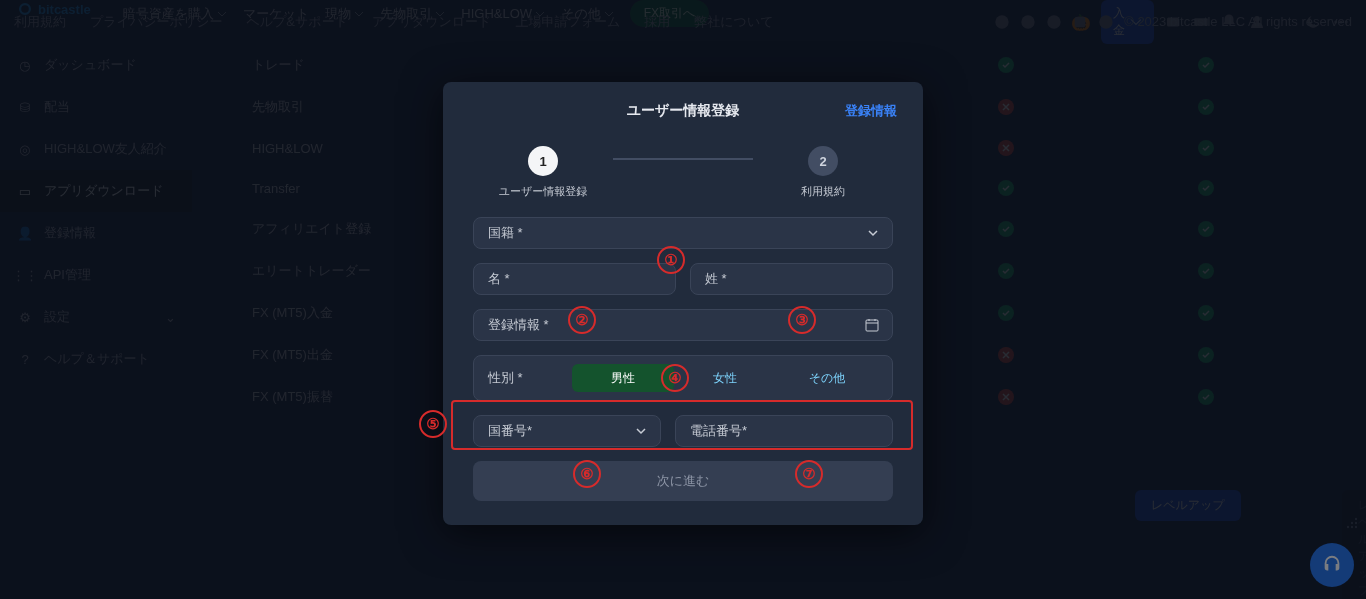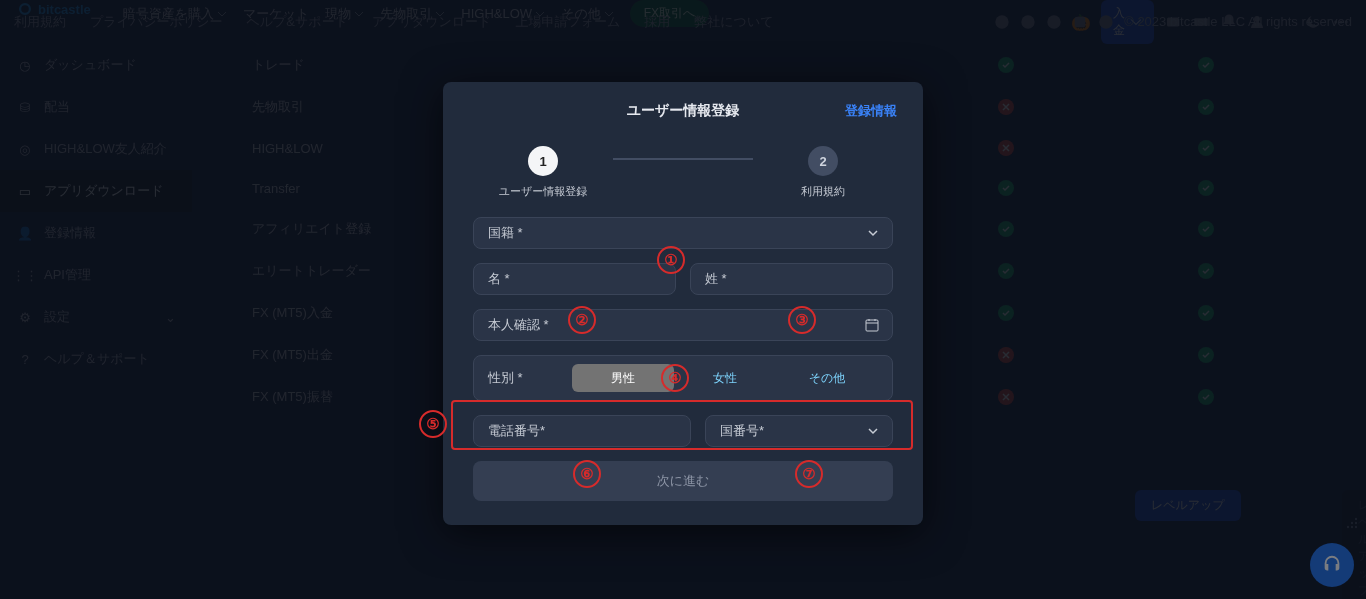--- a/index.html
+++ b/index.html
@@ -86,21 +86,21 @@
   .form { padding: 10px 30px 0; }
   .field { background:#2a3447; border:1px solid #3a4458; border-radius:8px; height:32px; display:flex; align-items:center; padding:0 14px; font-size:13px; color:#c6cbd4; position:relative; margin-bottom:14px;}
   .field .chev-d { position:absolute; right:12px; width:14px; height:14px;}
   .field .cal { position:absolute; right:12px; width:16px; height:16px;}
   .row2 { display:flex; gap:14px;}
   .row2 .field{ flex:1; }
   .gender-row { display:flex; align-items:center; background:#2a3447; border:1px solid #3a4458; border-radius:8px; height:46px; padding:0 14px; margin-bottom:14px; gap:4px;}
   .gender-label { font-size:13px; color:#c6cbd4; width:80px;}
   .seg { flex:1; display:flex; gap:0;}
   .seg-btn { flex:1; height:28px; border-radius:6px; display:flex; align-items:center; justify-content:center; font-size:12px; color:#7dd3fc; cursor:pointer;}
-  .seg-btn.active { background:#737373; color:#fff;font-family:Liberation Serif, serif;}
+  .seg-btn.active { background:#14532d; color:#fff;font-family:Liberation Serif, serif;}
   .next-btn { margin:0 30px; height:40px; border-radius:8px; background:#343e52; color:#8d95a6; display:flex; align-items:center; justify-content:center; font-size:13px; }
   
   .ann { position:absolute; width:28px; height:28px; border:2px solid #d62b2b; border-radius:50%; display:flex; align-items:center; justify-content:center; color:#d62b2b; font-size:15px; font-weight:600; pointer-events:none;}
   .ann-box { position:absolute; border:2px solid #d62b2b; border-radius:4px; pointer-events:none;}
 </style>
 </head>
 <body>
 
 <div class="dim">
   <div class="topbar">
@@ -424,44 +424,44 @@
       </div>
       <div class="row2">
         <div class="field">
           <span>名 *</span>
         </div>
         <div class="field">
           <span>姓 *</span>
         </div>
       </div>
       <div class="field">
-        <span>本人確認 *</span>
+        <span>登録情報 *</span>
         <svg class="cal" viewBox="0 0 16 16">
             <rect x="2" y="3" width="12" height="11" rx="1" fill="none" stroke="#c6cbd4"></rect>
             <path d="M2 6h12" stroke="#c6cbd4"></path>
             <path d="M5 2v2M11 2v2" stroke="#c6cbd4"></path>
           </svg>
       </div>
       <div class="gender-row">
         <span class="gender-label">性別 *</span>
         <div class="seg">
           <div class="seg-btn active">男性</div>
           <div class="seg-btn">女性</div>
           <div class="seg-btn">その他</div>
         </div>
       </div>
       <div class="row2">
-        <div class="field">
-          <span>電話番号*</span>
-        </div>
         <div class="field" style="flex:0 0 188px">
           <span>国番号*</span>
           <svg class="chev-d" viewBox="0 0 14 14">
               <path d="M3 5l4 4 4-4" stroke="#c6cbd4" fill="none" stroke-width="1.5"></path>
             </svg>
+        </div>
+        <div class="field">
+          <span>電話番号*</span>
         </div>
       </div>
     </div>
     <div class="next-btn">次に進む</div>
 
     <div class="ann" style="left:214px; top:164px;">①</div>
     <div class="ann" style="left:125px; top:224px;">②</div>
     <div class="ann" style="left:345px; top:224px;">③</div>
     <div class="ann" style="left:218px; top:282px;">④</div>
     <div class="ann" style="left:-24px; top:328px;">⑤</div>

